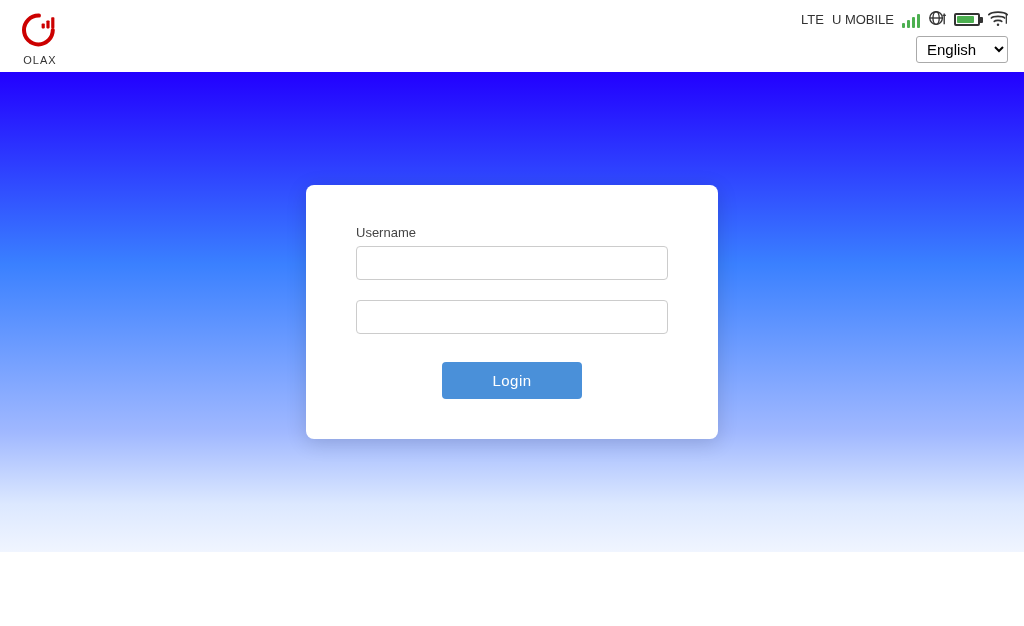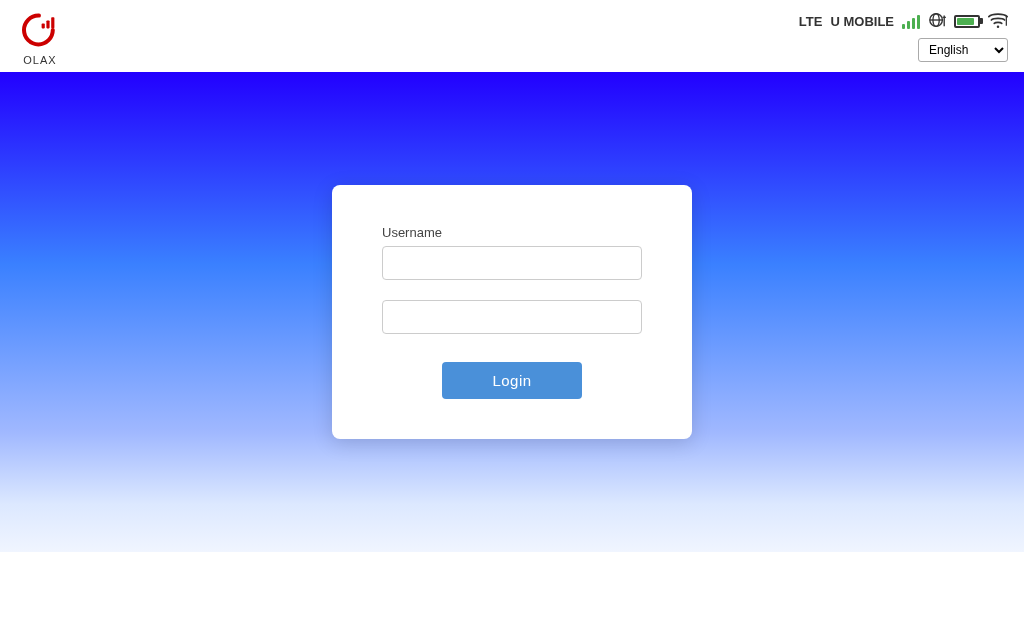--- a/index.html
+++ b/index.html
@@ -49,21 +49,21 @@
       flex-direction: column;
       align-items: flex-end;
       gap: 6px;
     }
 
     .status-bar {
       display: flex;
       align-items: center;
       gap: 8px;
       font-size: 13px;
-      font-weight: bold;
+      font-weight: normal;
       color: #333;
     }
 
     
     .signal-bars {
       display: inline-flex;
       align-items: flex-end;
       gap: 2px;
       height: 16px;
     }
@@ -119,21 +119,21 @@
 
     
     .wifi-icon svg {
       width: 20px;
       height: 16px;
     }
 
     
     .language-select {
       padding: 3px 6px;
-      font-size: 12px;
+      font-size: 15px;
       border: 1px solid #aaa;
       border-radius: 3px;
       background: #fff;
       cursor: pointer;
       min-width: 90px;
     }
 
     
     .main-area {
       width: 100%;
@@ -143,21 +143,21 @@
       align-items: center;
       justify-content: center;
       position: relative;
     }
 
     
     .login-card {
       background: #fff;
       border-radius: 8px;
       padding: 40px 50px;
-      width: 360px;
+      width: 412px;
       box-shadow: 0 4px 20px rgba(0,0,0,0.15);
       display: flex;
       flex-direction: column;
       gap: 0;
     }
 
     .form-group {
       margin-bottom: 20px;
     }
 

